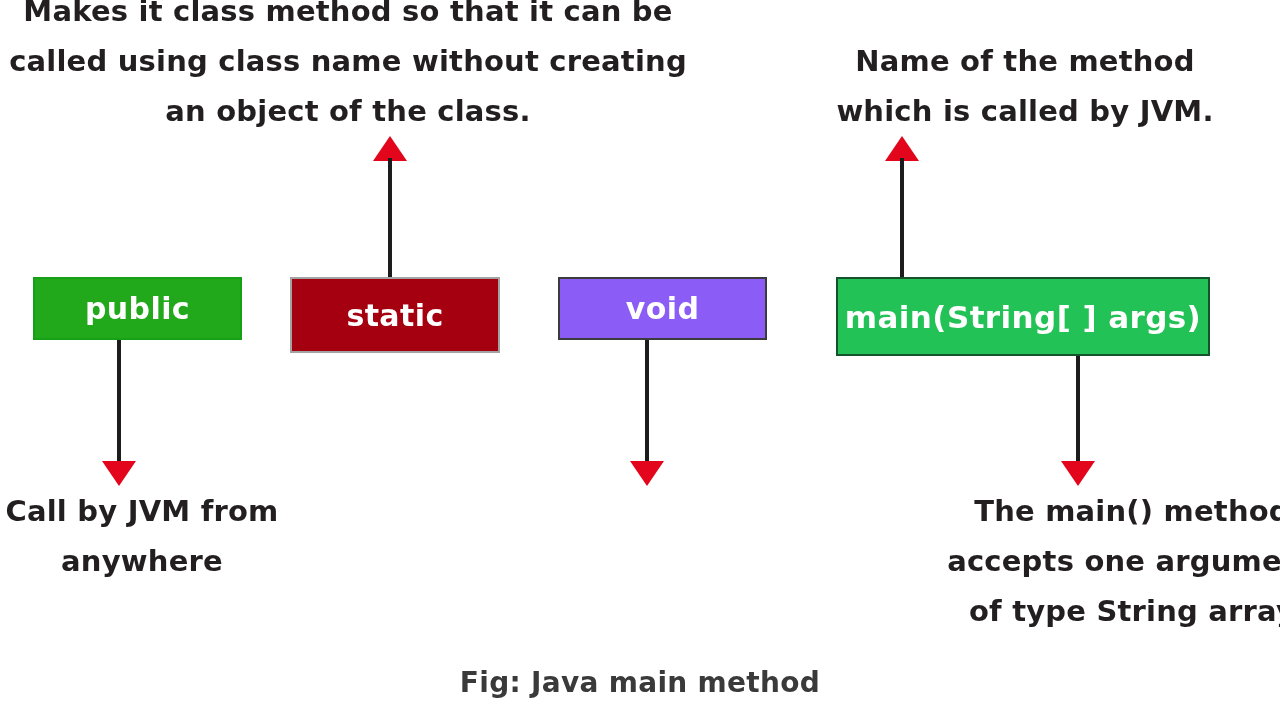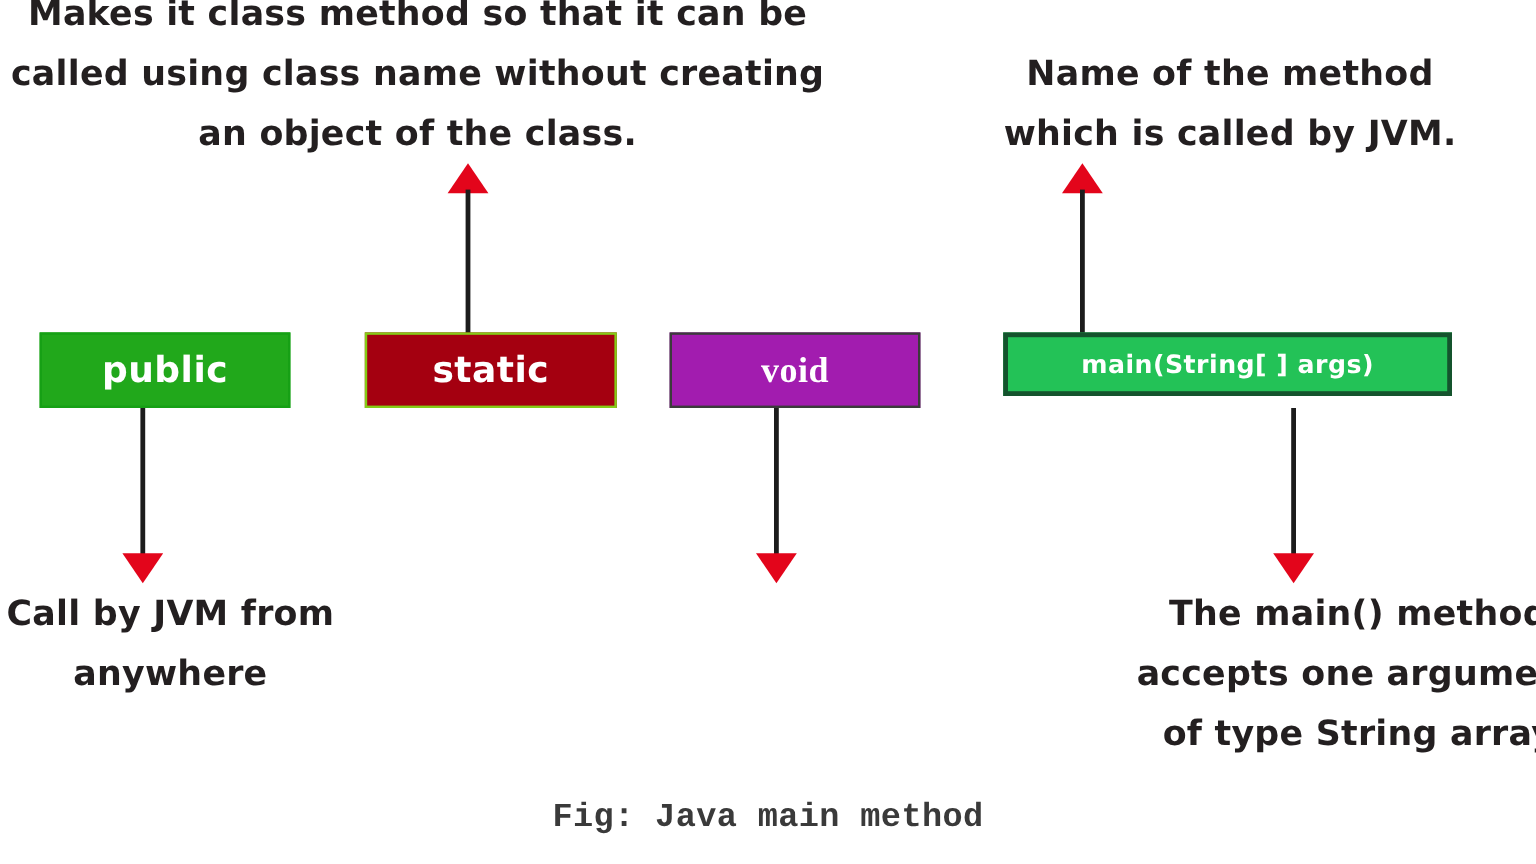--- a/index.html
+++ b/index.html
@@ -49,38 +49,36 @@
     letter-spacing: 0.4px;
     white-space: nowrap;
   }
   #box-public {
     left: 33px;  top: 277px;  width: 209px; height: 63px;
     background: #21a81b;
     border: 2px solid #16a015;
     font-size: 30px;
   }
   #box-static {
-    left: 290px; top: 277px;  width: 210px; height: 63px;
+    left: 290px; top: 277px;  width: 210px; height: 76px;
     background: #a40010;
-    border: 2px solid #84cc16;
+    border: 2px solid #a3a3a3;
     font-size: 30px;
-    margin-left: 14px;
   }
   #box-void {
     left: 558px; top: 277px;  width: 209px; height: 63px;
-    background: #a21caf;
+    background: #8b5cf6;
     border: 2px solid #3b3b3b;
     font-size: 30px;
-    font-family: Liberation Serif, serif;
   }
   #box-main {
-    left: 836px; top: 277px;  width: 374px; height: 53px;
+    left: 836px; top: 277px;  width: 374px; height: 79px;
     background: #23c257;
-    border: 4px solid #14532d;
-    font-size: 21px;
+    border: 2px solid #14532d;
+    font-size: 31px;
   }
 
   
   .arrow {
     position: absolute;
   }
   .arrow .stem {
     position: absolute;
     width: 4px;
     background: #1c1c1c;
@@ -120,21 +118,20 @@
   #caption {
     position: absolute;
     left: 0;
     top: 666px;
     width: 1280px;
     text-align: center;
     color: #3a3a3a;
     font-weight: bold;
     font-size: 28px;
     letter-spacing: 0.3px;
-    font-family: Liberation Mono, monospace;
   }
 </style>
 </head>
 <body>
 
 <div id="stage">
 
   <div class="note clip-left" id="note-static">Makes it class method so that it can be
 called using class name without creating
 an object of the class.</div>

